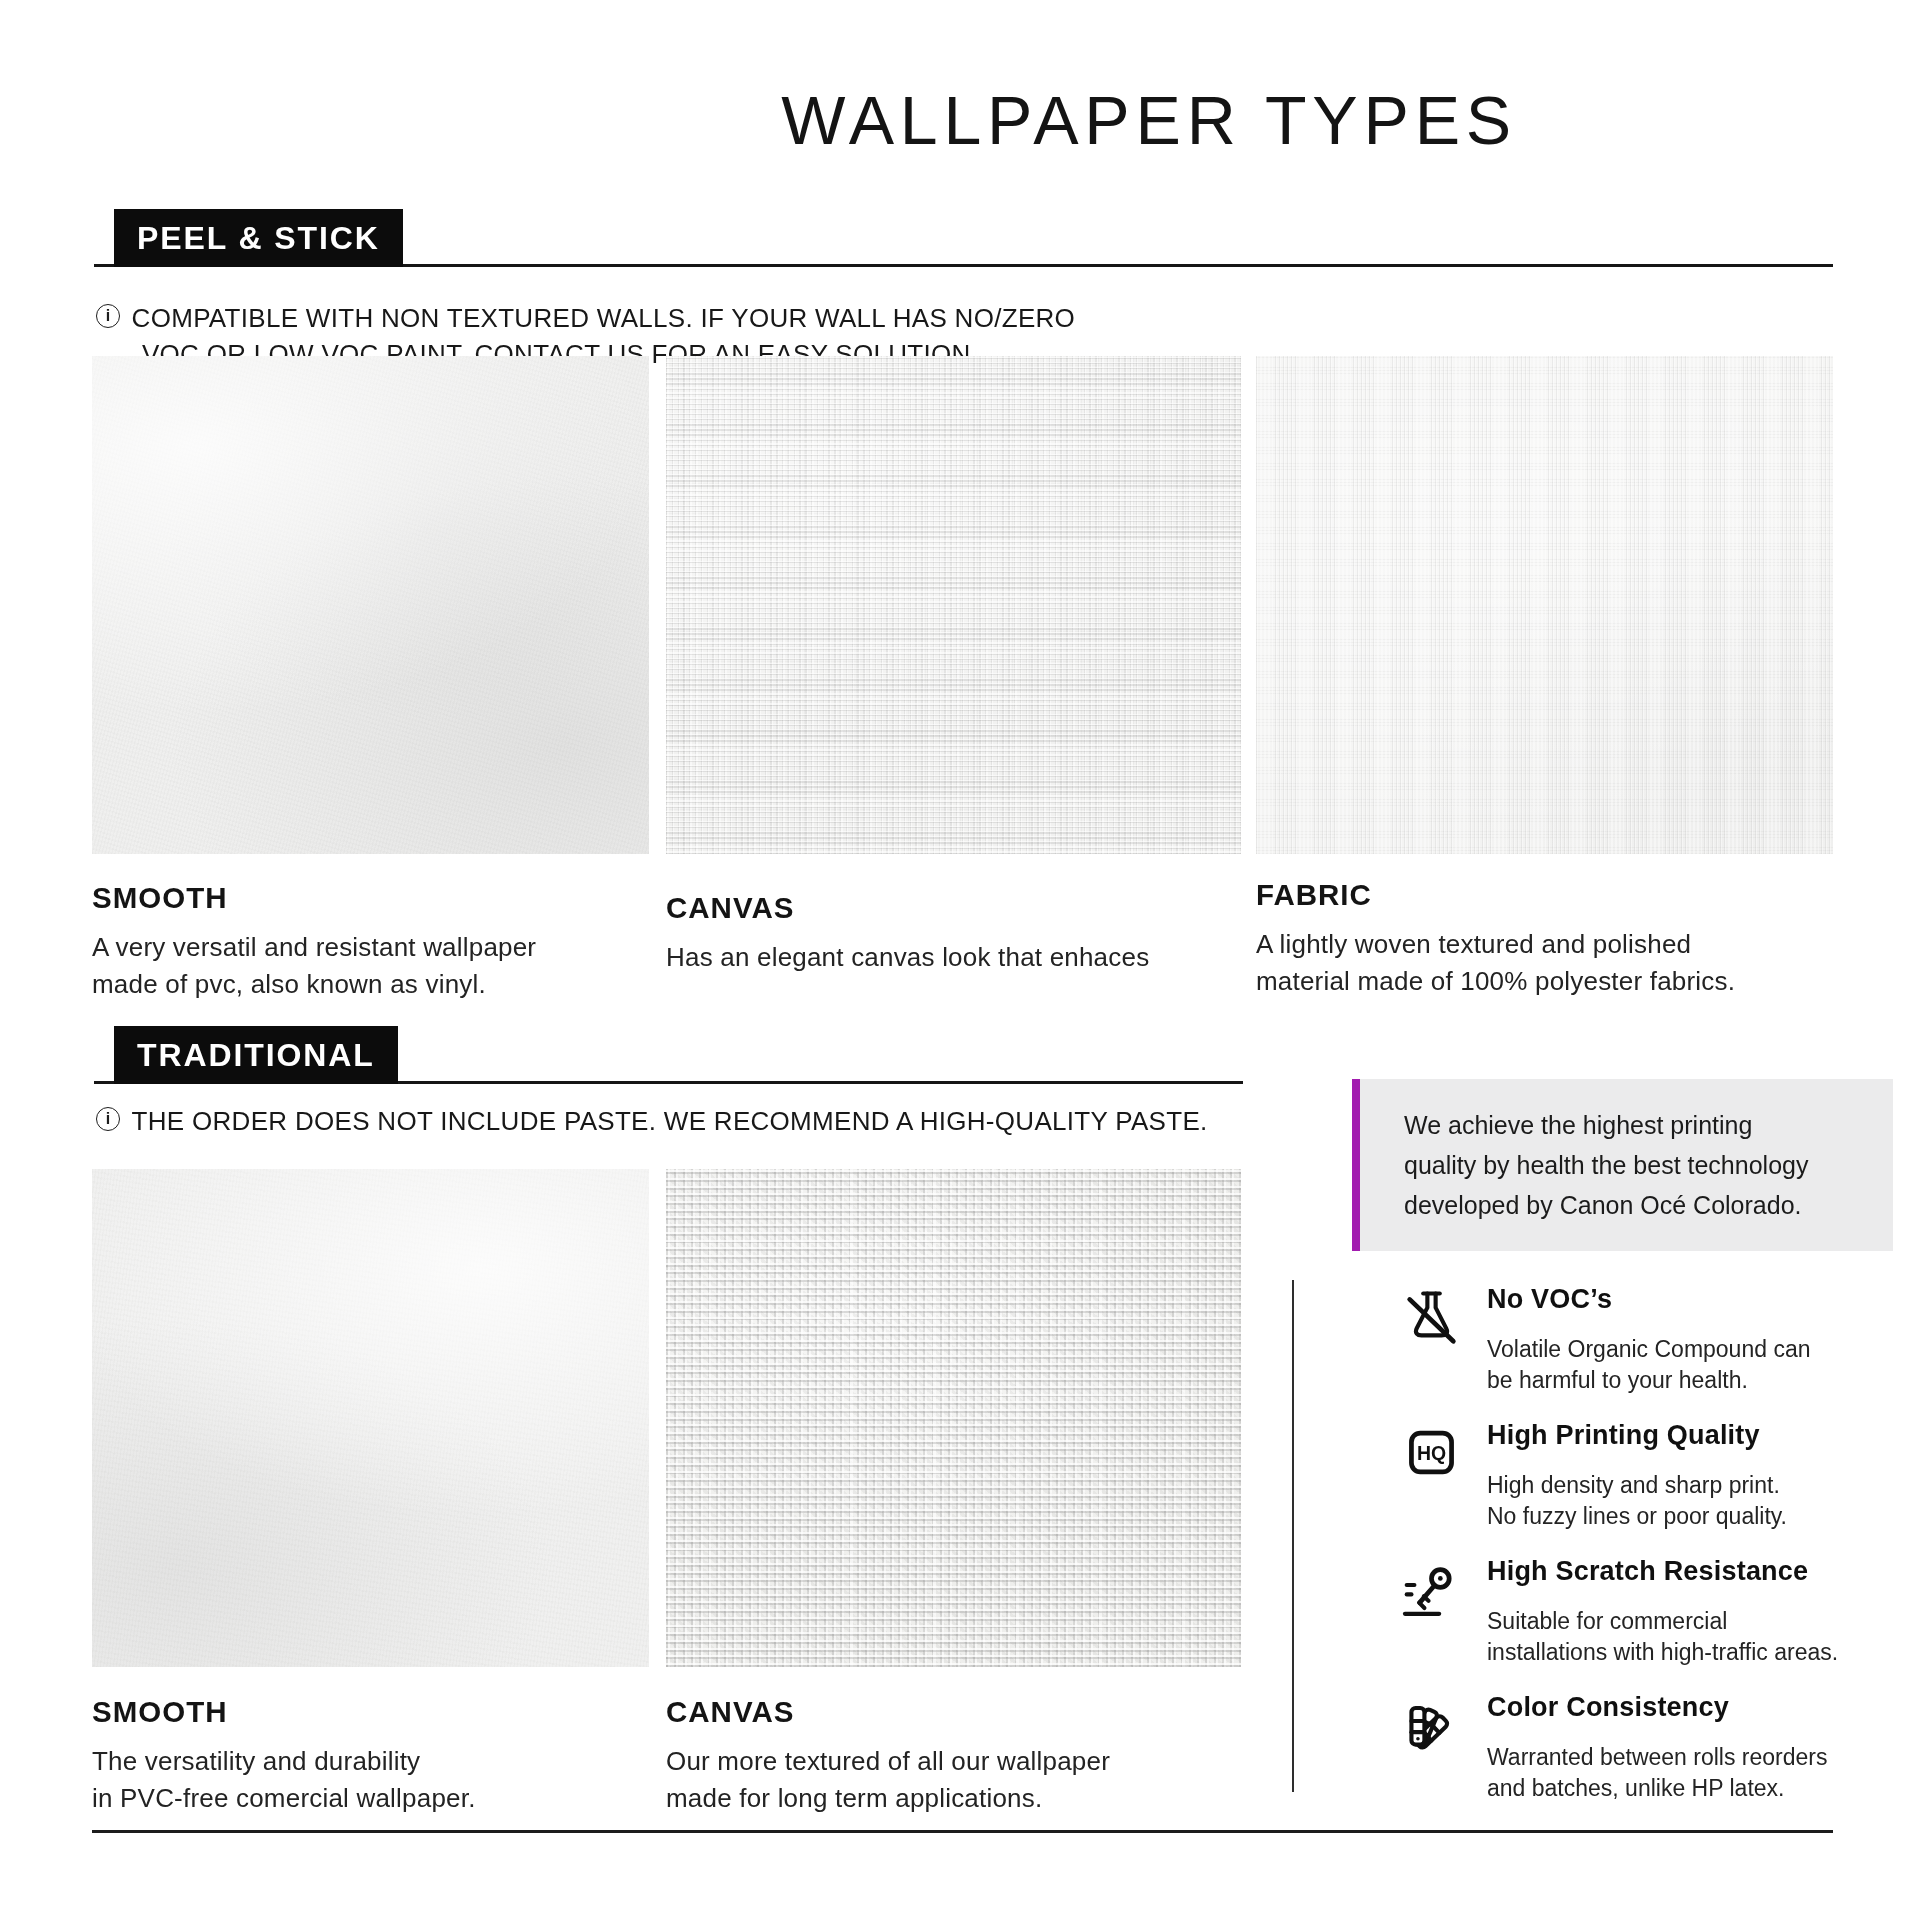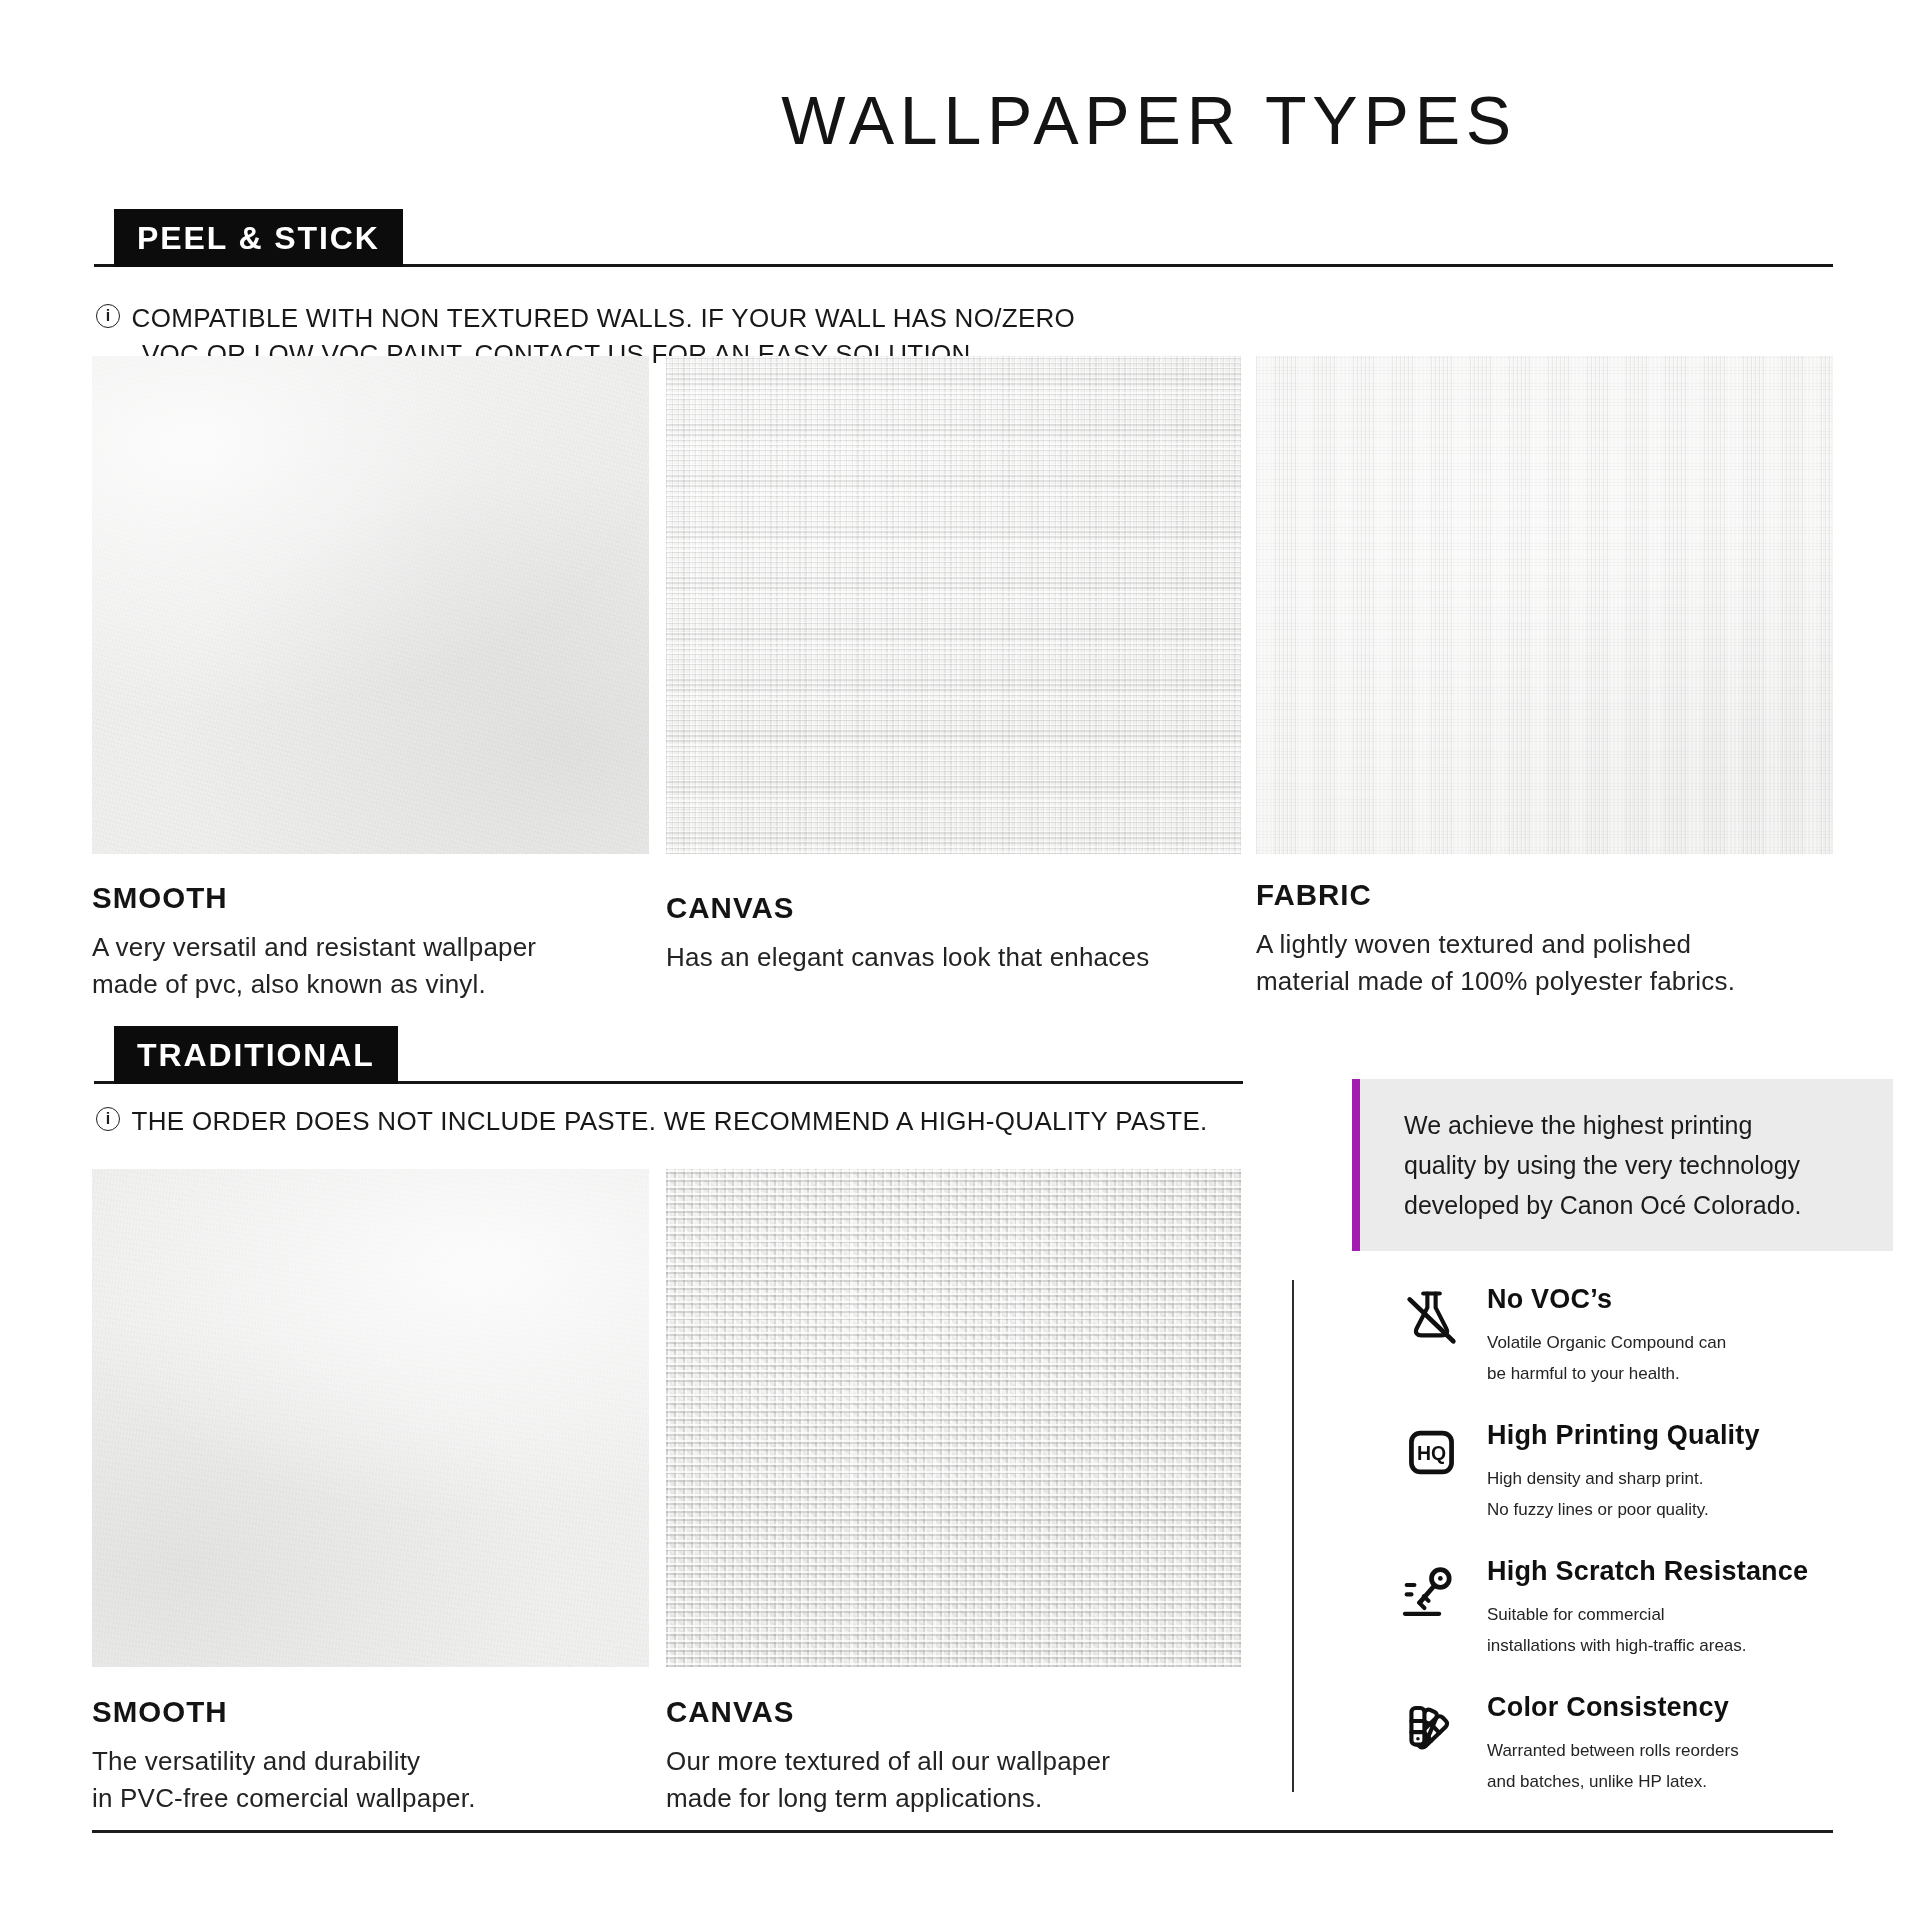--- a/index.html
+++ b/index.html
@@ -71,21 +71,21 @@
   .quality-box{position:absolute;left:1352px;top:1079px;width:541px;box-sizing:border-box;
     background:#ebebec;border-left:8px solid #a21caf;padding:26px 19px 26px 44px;}
   .quality-box div{font-size:25px;line-height:40px;color:#1b1b1b;white-space:nowrap;}
   .v-rule{position:absolute;left:1292px;top:1280px;width:1.9px;height:512px;background:#2e2e2e;}
 
   .feature{position:absolute;left:1402px;width:501px;display:flex;align-items:flex-start;}
   .feature .icon{flex:0 0 59px;height:59px;margin-top:2.6px;}
   .feature .icon svg{width:59px;height:59px;display:block;}
   .feature .ftext{margin-left:26px;}
   .feature h4{margin:0;font-size:27px;font-weight:700;letter-spacing:0.2px;color:#101010;}
-  .feature .fdesc{margin-top:12px;font-size:17px;line-height:31px;color:#242424;}
+  .feature .fdesc{margin-top:19px;font-size:23px;line-height:31px;color:#242424;}
   .f1{top:1284px;} .f2{top:1420px;} .f3{top:1556px;} .f4{top:1692px;}
 
   .bottom-rule{position:absolute;left:92px;top:1830px;width:1741px;height:3.2px;background:#1d1d1d;}
 
   svg .st{fill:none;stroke:#101010;stroke-width:7;stroke-linecap:round;stroke-linejoin:round;}
   svg .st8{fill:none;stroke:#101010;stroke-width:8;stroke-linecap:round;stroke-linejoin:round;}
 </style>
 </head>
 <body>
 
@@ -158,21 +158,21 @@
   <div class="label-block" style="left:666px;top:1695px;width:581px;">
     <h3>CANVAS</h3>
     <div class="desc">
       <div>Our more textured of all our wallpaper</div>
       <div>made for long term applications.</div>
     </div>
   </div>
 
   <div class="quality-box">
     <div>We achieve the highest printing</div>
-    <div>quality by using the very technology</div>
+    <div>quality by health the best technology</div>
     <div>developed by Canon Océ Colorado.</div>
   </div>
 
   <div class="v-rule"></div>
 
   <div class="feature f1">
     <span class="icon">
       <svg viewBox="0 0 100 100">
         <path class="st" d="M36 11 H64"></path>
         <path class="st" d="M43 11 V35 L25 70 C21 78 26 82 33 82 H67 C74 82 79 78 75 70 L57 35 V11"></path>

